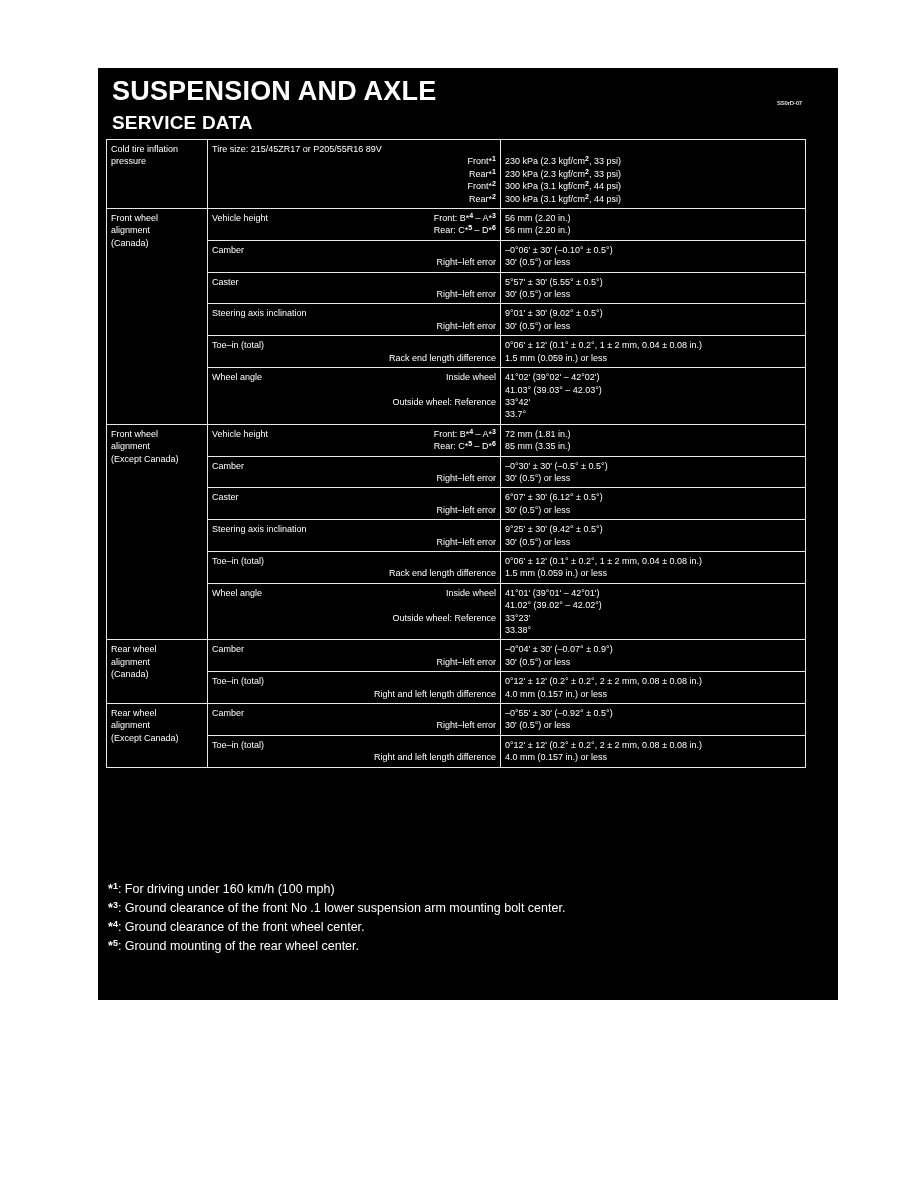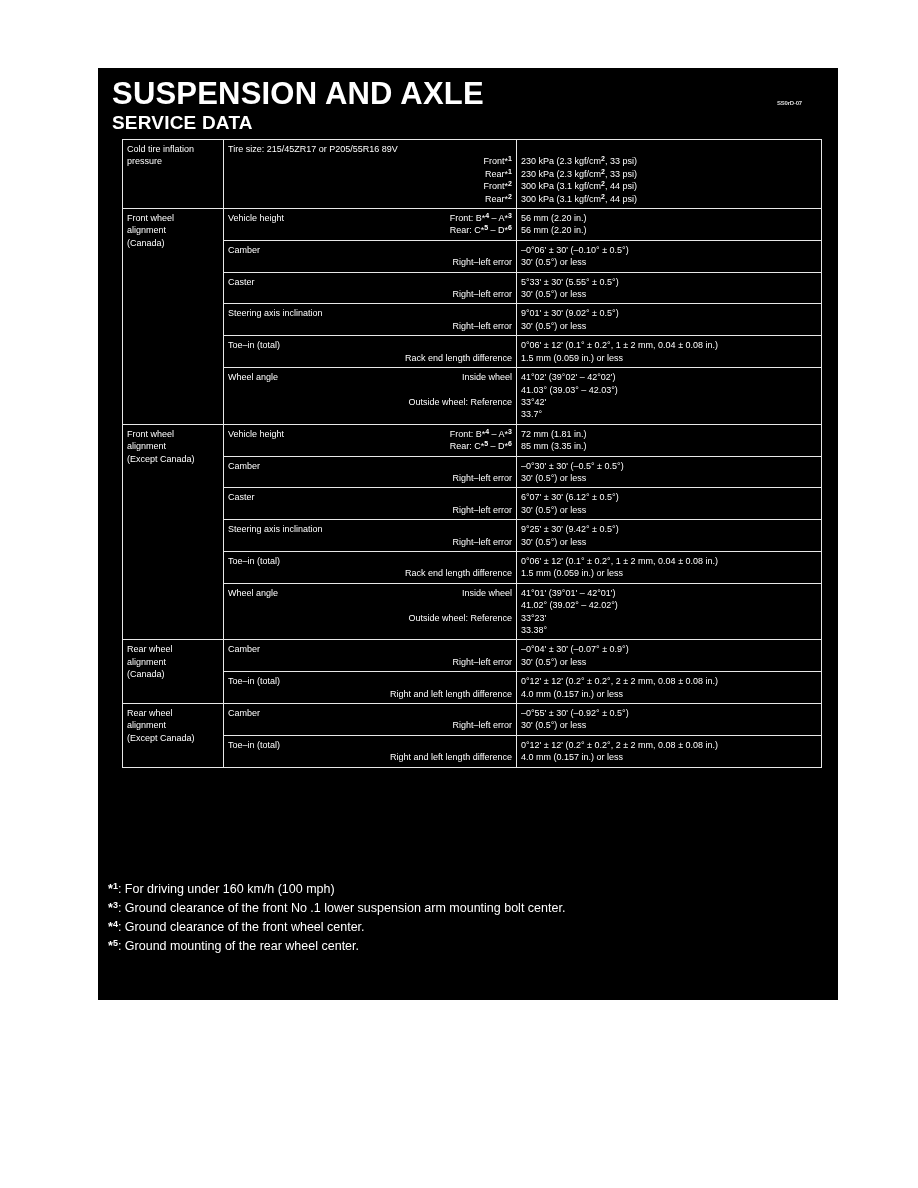--- a/index.html
+++ b/index.html
@@ -25,21 +25,21 @@
     background: #000000;
     color: #ffffff;
     overflow: hidden;
   }
 
   
   #doc-title {
     position: absolute;
     left: 14px;
     top: 10px;
-    font-size: 31px;
+    font-size: 27px;
     font-weight: bold;
     letter-spacing: 0.2px;
     line-height: 1;
     white-space: nowrap;
   }
   #doc-subtitle {
     position: absolute;
     left: 14px;
     top: 45px;
     font-size: 19px;
@@ -56,21 +56,21 @@
     font-size: 6px;
     font-weight: bold;
     letter-spacing: -0.2px;
     opacity: 0.85;
     white-space: nowrap;
   }
 
   
   #service-table {
     position: absolute;
-    left: 24px;
+    left: 8px;
     top: 71px;
     width: 699px;
     border-collapse: collapse;
     table-layout: fixed;
     font-size: 9px;
     line-height: 1.38;
   }
   #service-table td {
     border: 1px solid #e8e8e8;
     vertical-align: top;
@@ -170,21 +170,21 @@
             <span class="v">–0°06' ± 30' (–0.10° ± 0.5°)</span>
             <span class="v">30' (0.5°) or less</span>
           </td>
         </tr>
         <tr>
           <td class="item-cell">
             <span class="lbl">Caster</span>
             <span class="qual">Right–left error</span>
           </td>
           <td class="value-cell">
-            <span class="v">5°33' ± 30' (5.55° ± 0.5°)</span>
+            <span class="v">5°57' ± 30' (5.55° ± 0.5°)</span>
             <span class="v">30' (0.5°) or less</span>
           </td>
         </tr>
         <tr>
           <td class="item-cell">
             <span class="lbl">Steering axis inclination</span>
             <span class="qual">Right–left error</span>
           </td>
           <td class="value-cell">
             <span class="v">9°01' ± 30' (9.02° ± 0.5°)</span>

